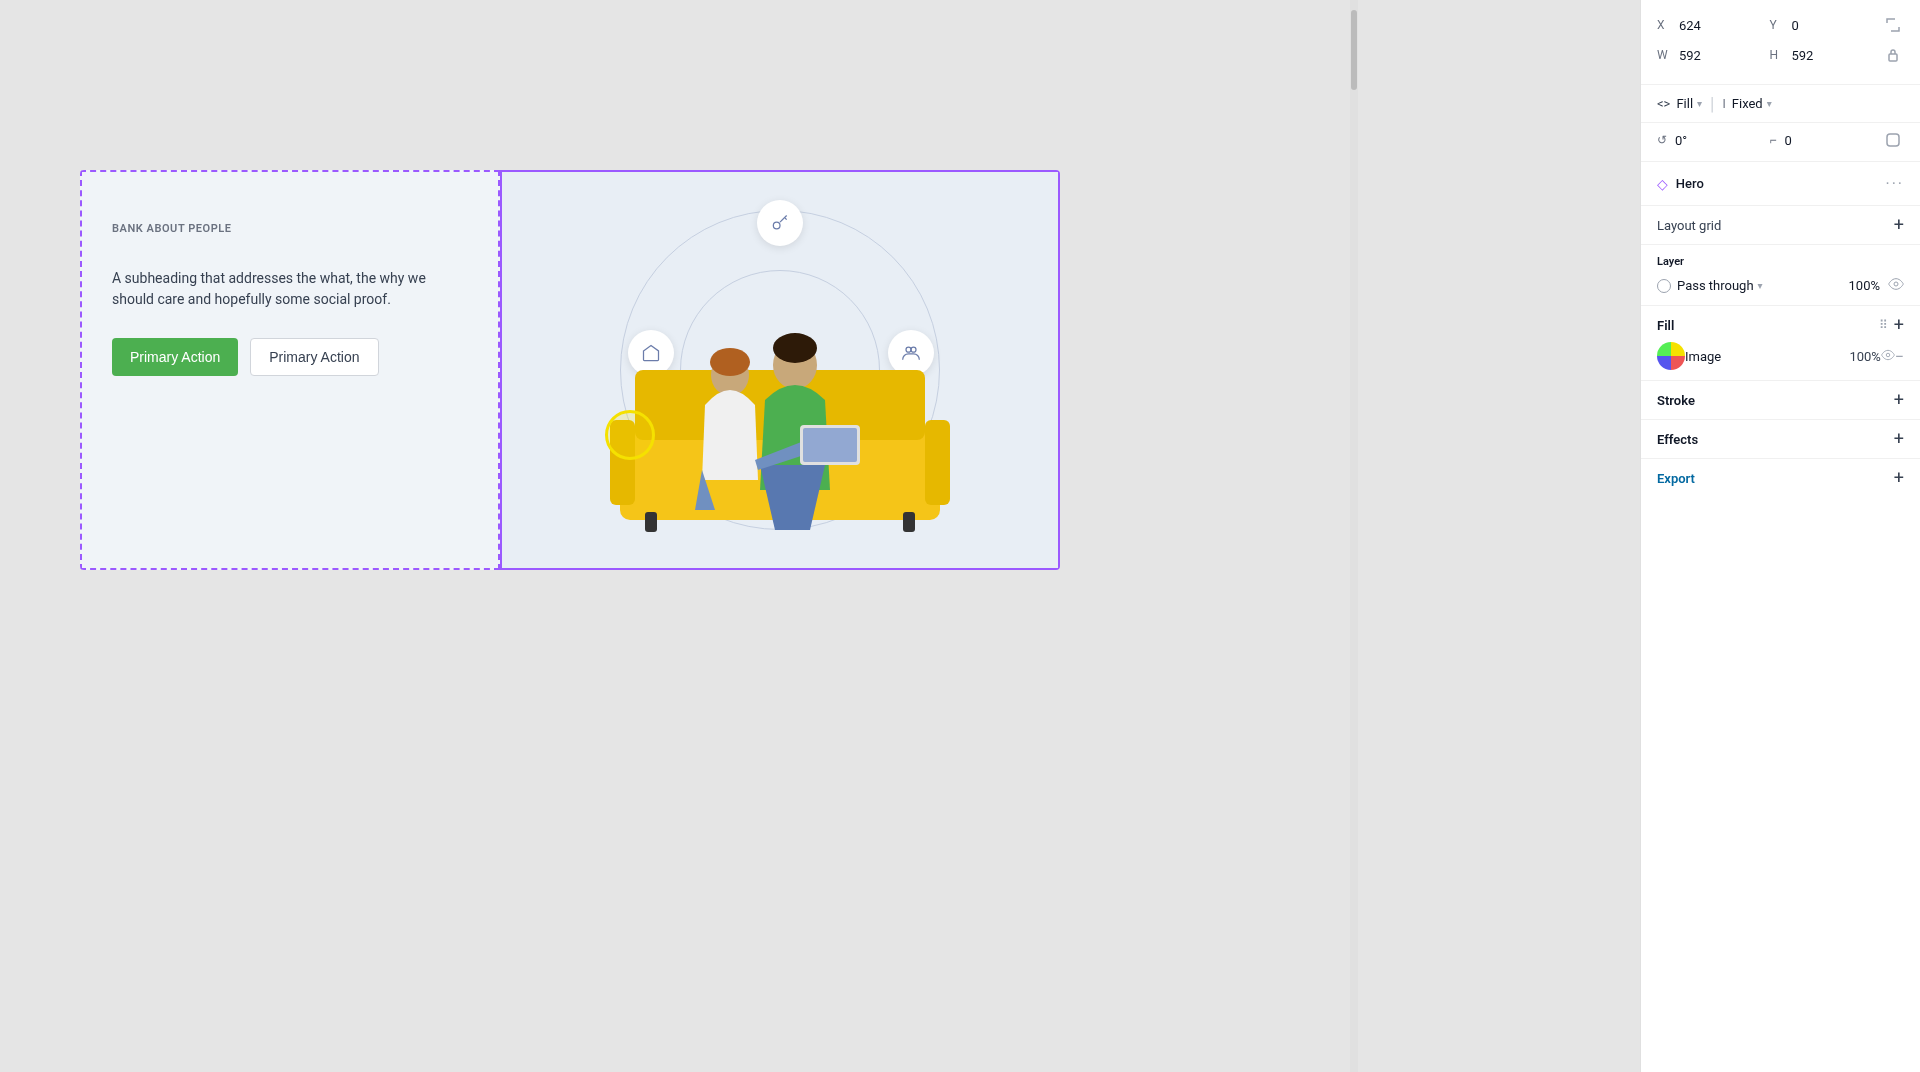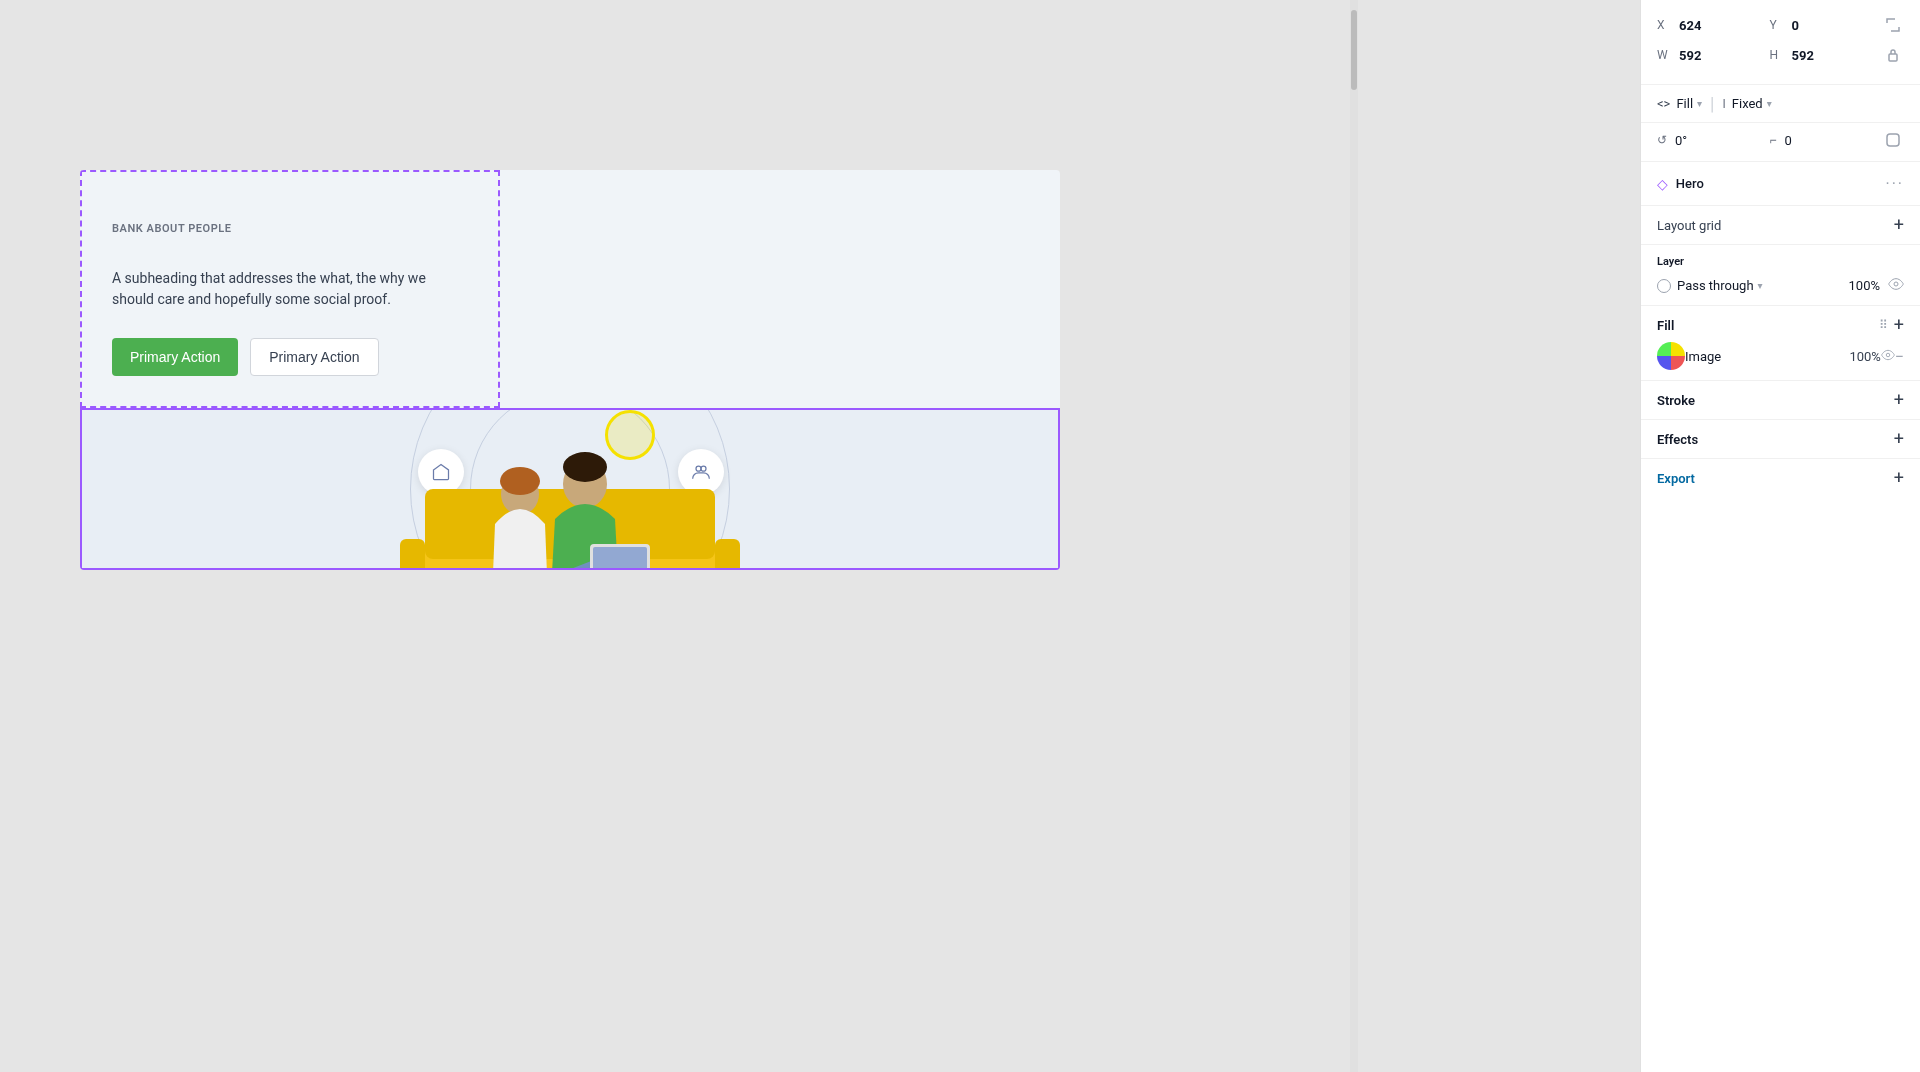--- a/index.html
+++ b/index.html
@@ -26,21 +26,20 @@
     .hero-wrapper {
       position: absolute;
       top: 170px;
       left: 80px;
       width: 980px;
       background: #f0f4f8;
       border-radius: 4px;
       display: flex;
       height: 400px;
       overflow: hidden;
-      flex-direction: column;
     }
 
     .hero-left {
       width: 420px;
       padding: 50px 30px 30px 30px;
       position: relative;
       border: 2px dashed #9b59ff;
     }
 
     .hero-right {
@@ -202,21 +201,21 @@
 
     .pos-label {
       font-size: 12px;
       color: #6b7280;
       width: 16px;
     }
 
     .pos-value {
       font-size: 13px;
       color: #111827;
-      font-weight: 700;
+      font-weight: 400;
     }
 
     .pos-resize-btn {
       width: 22px;
       height: 22px;
       display: flex;
       align-items: center;
       justify-content: center;
       color: #9ca3af;
       font-size: 16px;

